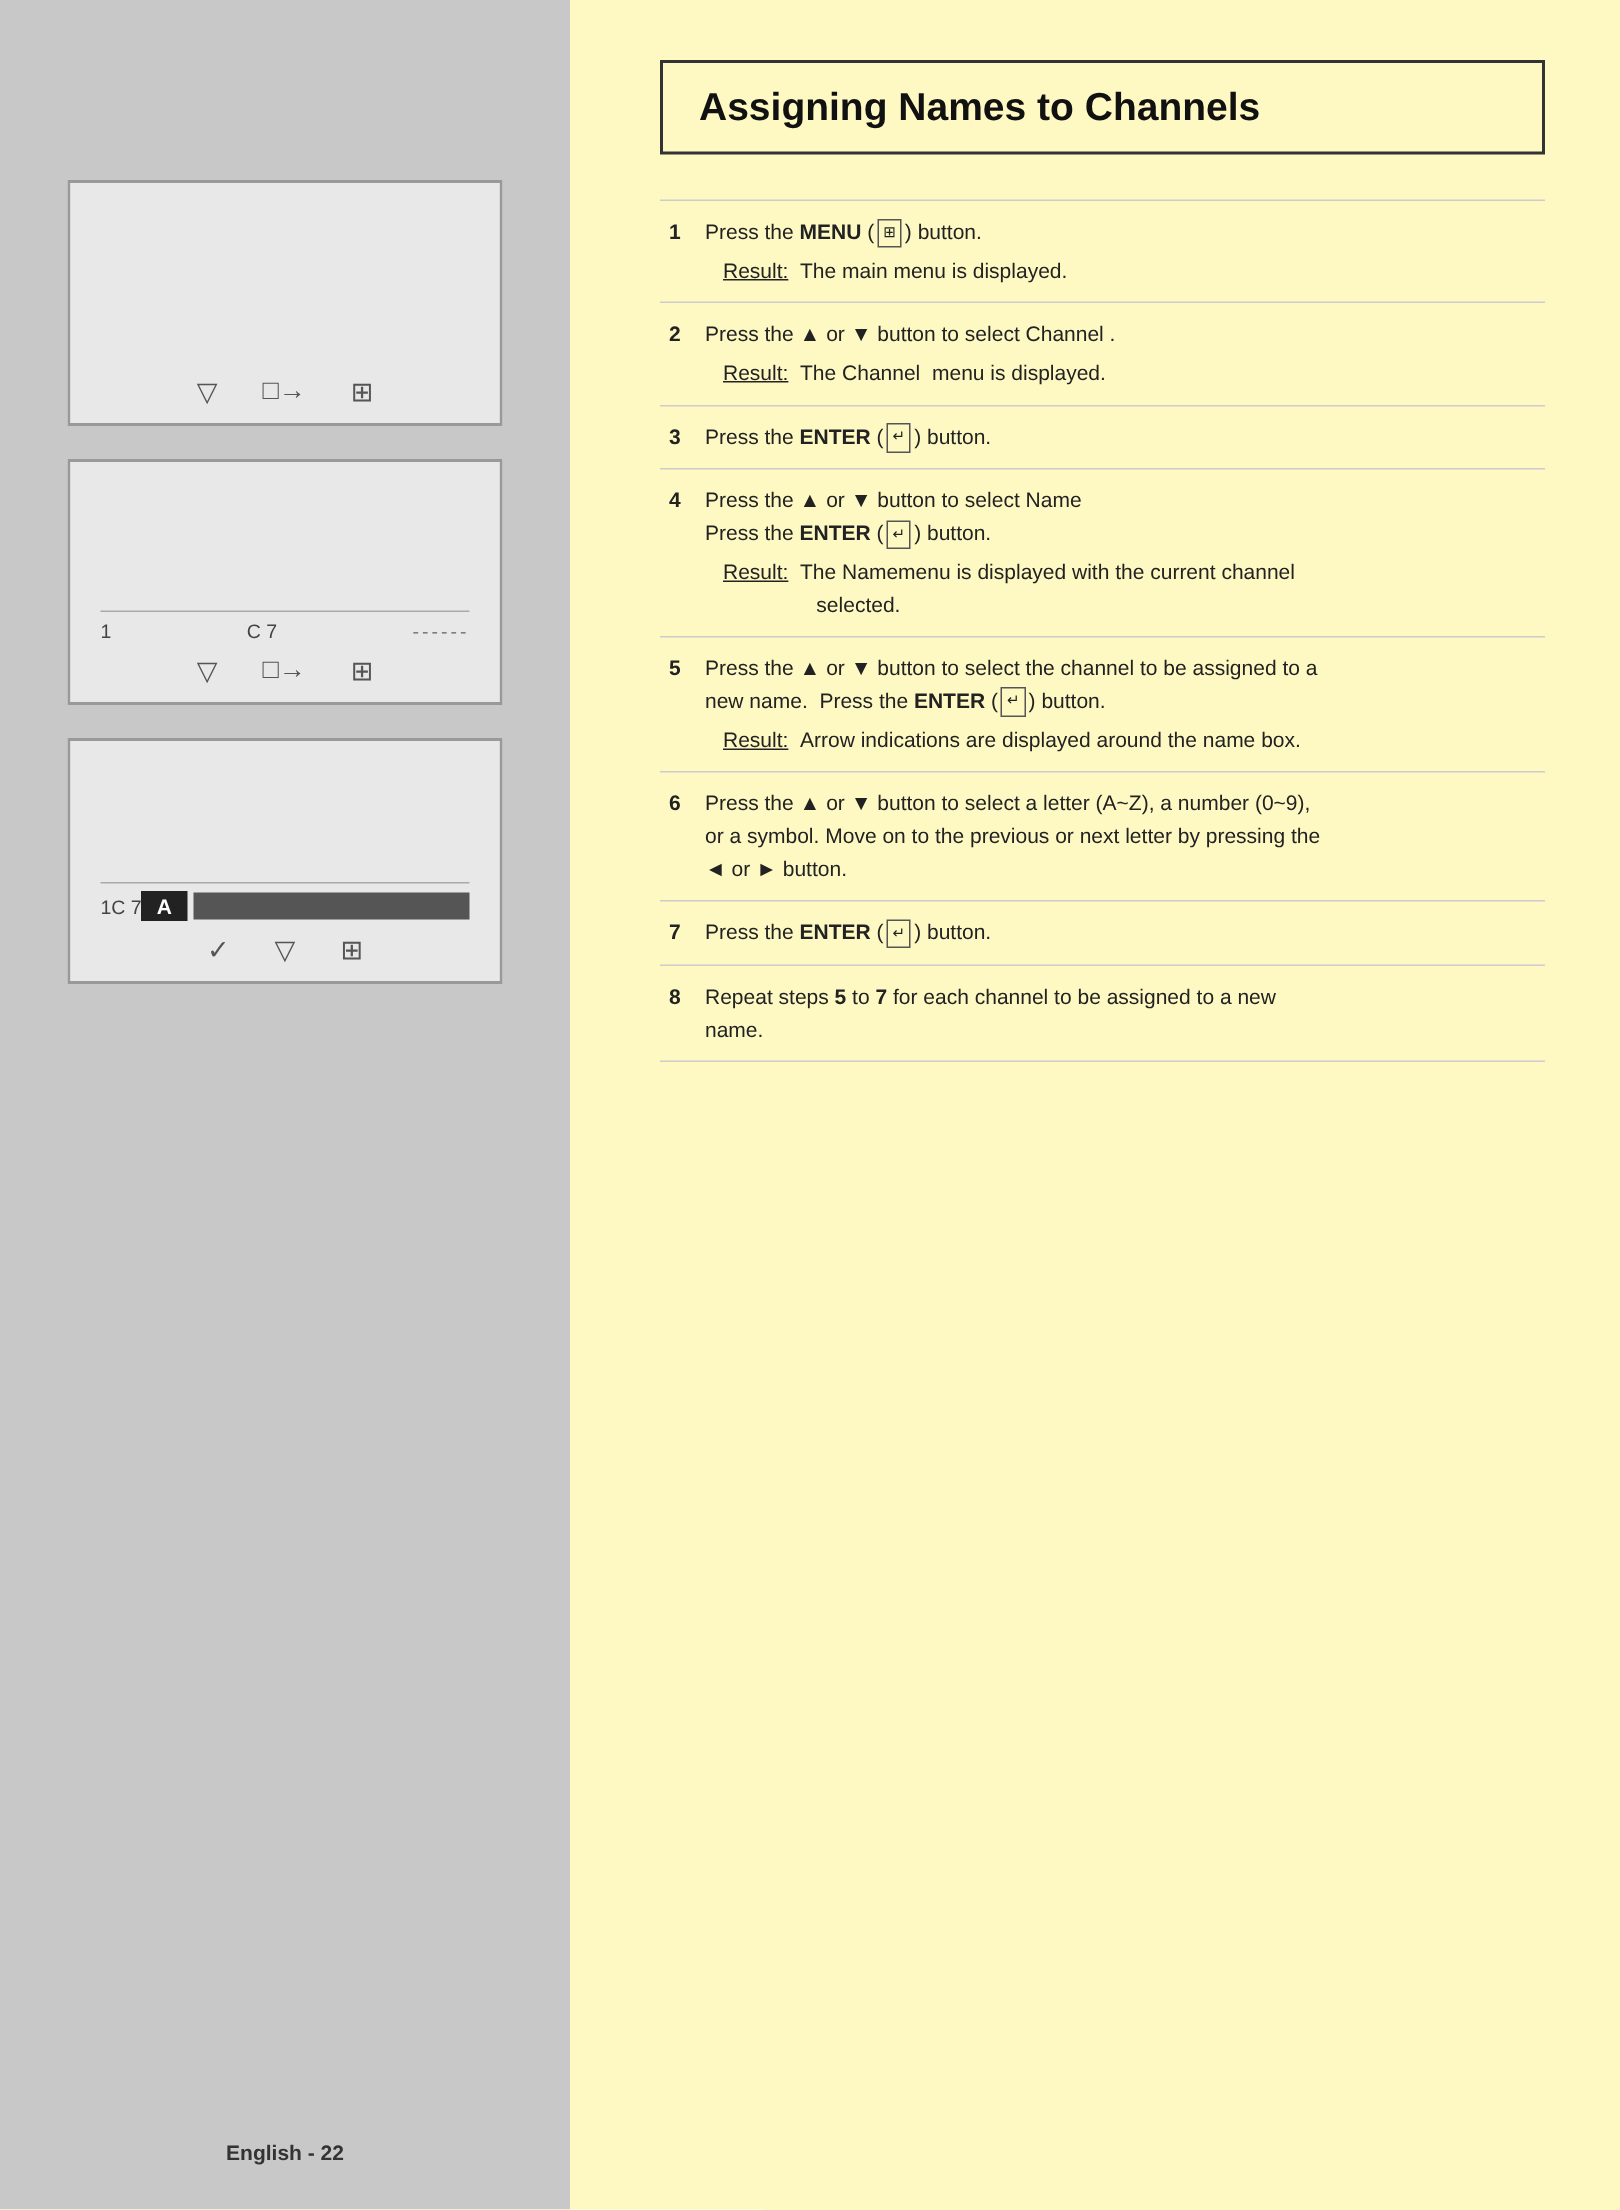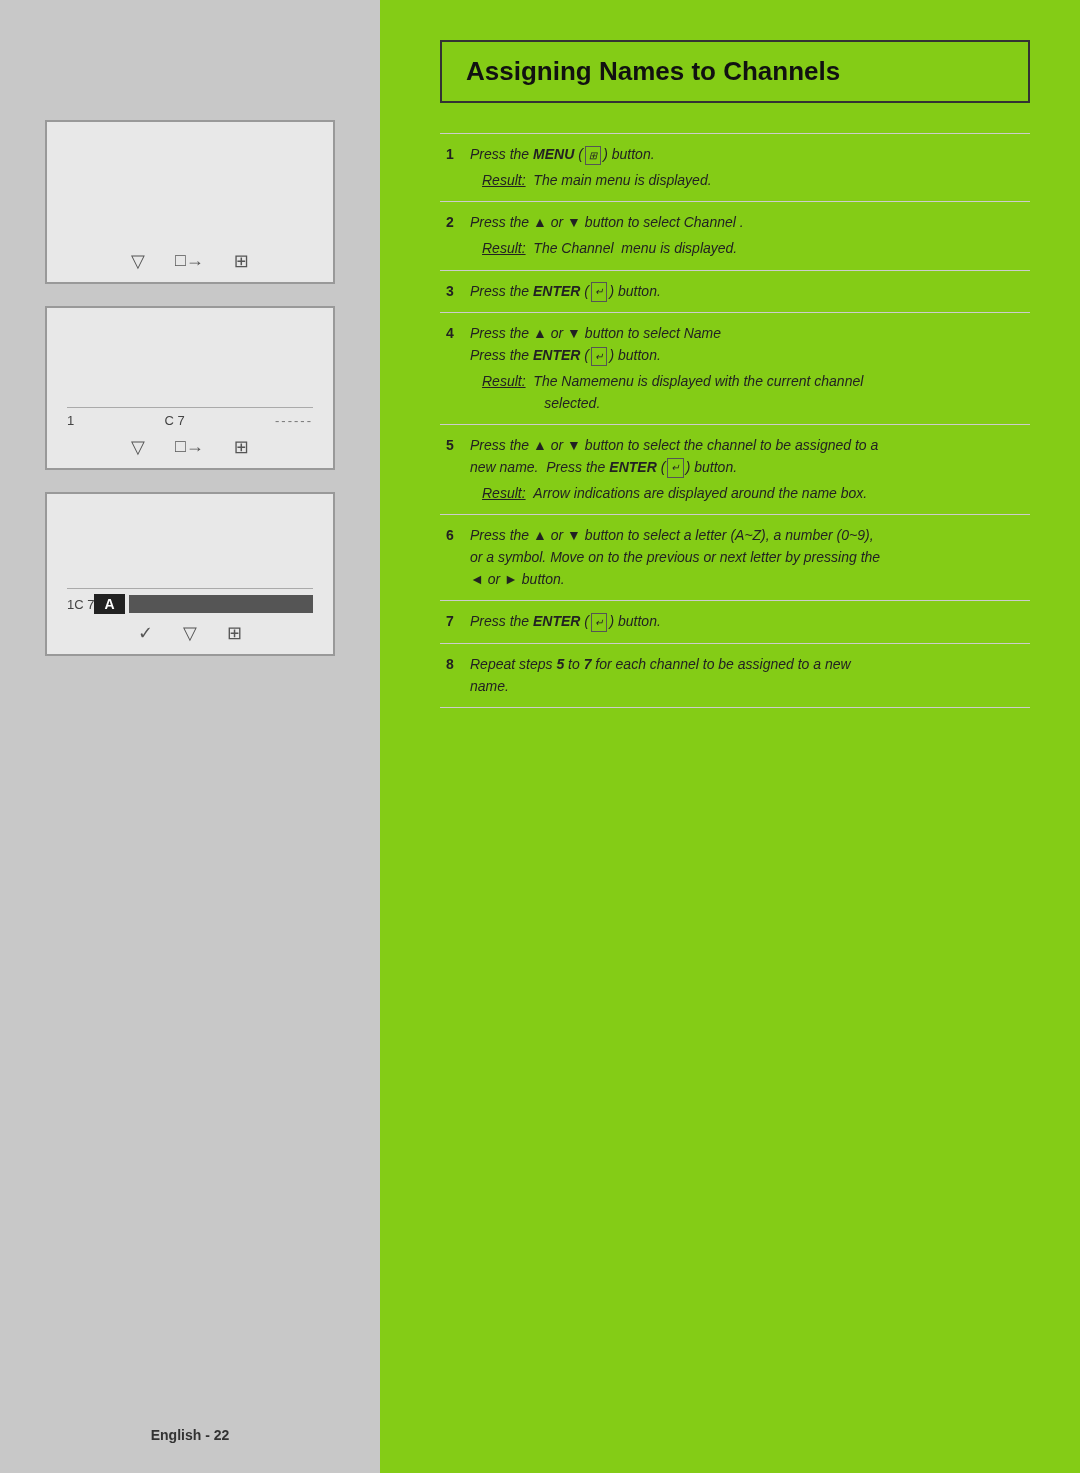--- a/index.html
+++ b/index.html
@@ -140,21 +140,21 @@
       text-align: center;
       font-weight: bold;
       font-size: 14px;
       color: #333;
     }
 
     
     .right-panel {
       flex: 1;
       padding: 40px 50px 40px 60px;
-      background: #84cc16;
+      background: #fef9c3;
     }
 
     
     .page-title-box {
       border: 2px solid #333;
       padding: 14px 24px;
       margin-bottom: 30px;
     }
 
     .page-title-box h1 {
@@ -195,21 +195,20 @@
 
     .step-num {
       font-weight: bold;
       font-size: 15px;
       width: 24px;
       padding-top: 10px;
     }
 
     .step-content {
       padding-left: 10px;
-      font-style: italic;
     }
 
     .step-content .result-label {
       text-decoration: underline;
       font-size: 14px;
     }
 
     .step-content strong {
       font-weight: bold;
     }

